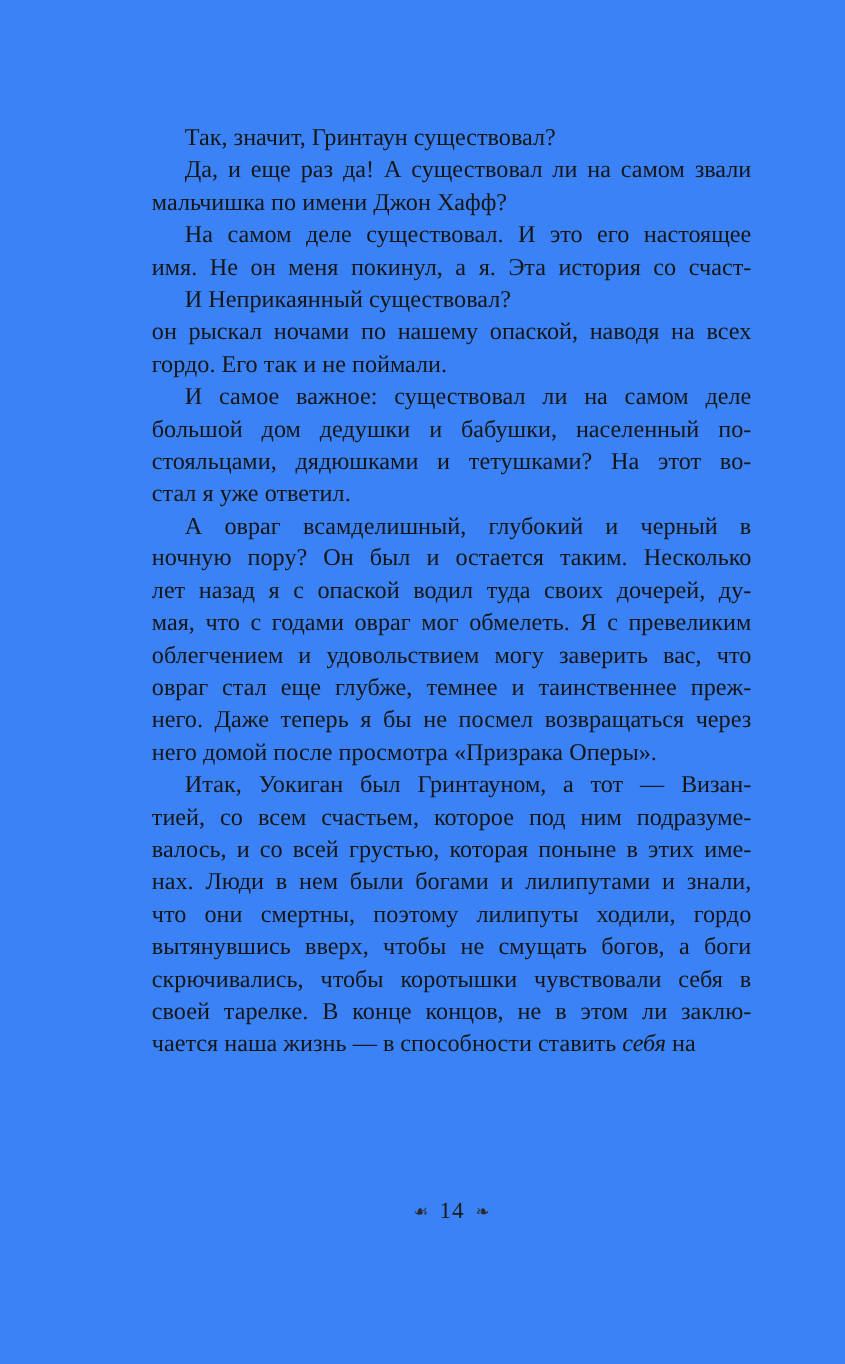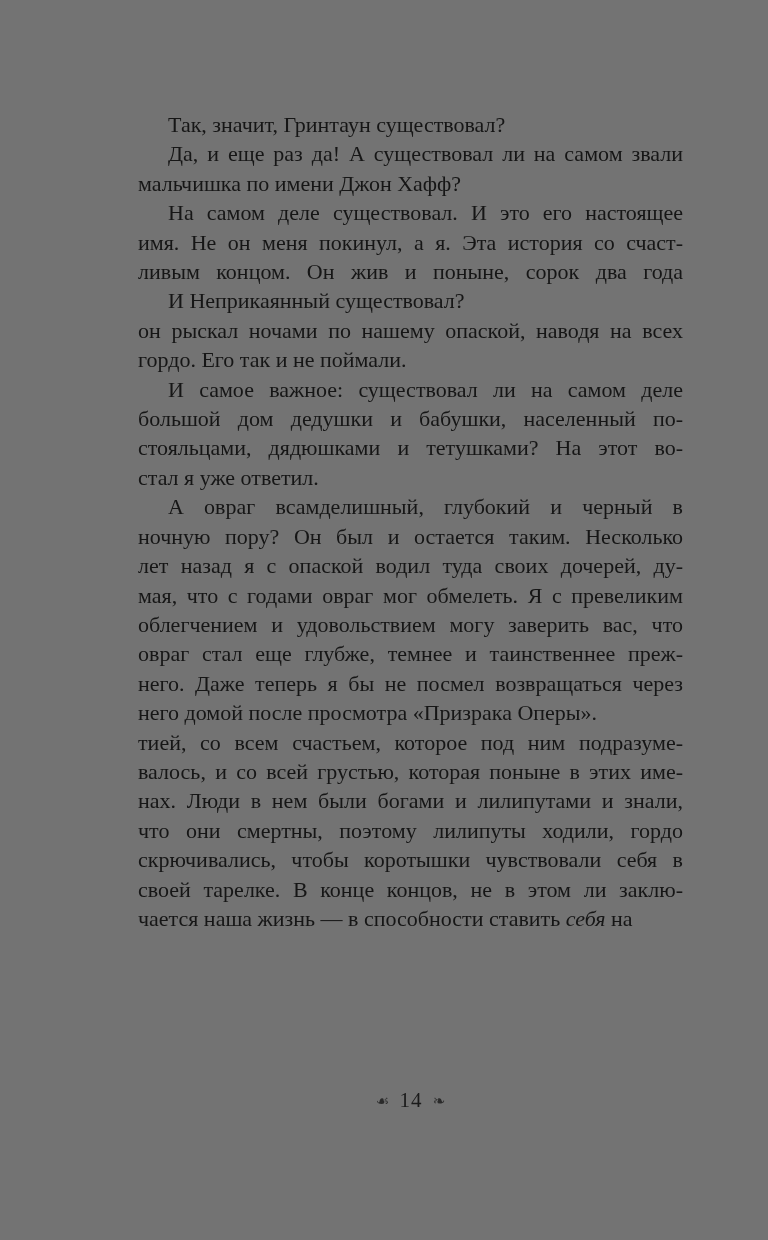--- a/index.html
+++ b/index.html
@@ -7,21 +7,21 @@
     padding: 0;
     background: #ffffff;
     width: 768px;
     height: 1240px;
     overflow: hidden;
   }
   .page {
     position: relative;
     width: 768px;
     height: 1240px;
-    background: #737373;
+    background: #3b82f6;
     font-family: "Liberation Serif", "DejaVu Serif", serif;
     color: #161616;
   }
   .text-block {
     position: absolute;
     left: 138px;
     top: 110px;
     width: 545px;
     font-size: 22px;
     line-height: 29.4px;
@@ -69,40 +69,41 @@
 <body>
 
 <div class="page">
 
   <div class="text-block">
       <div class="line first last">Так, значит, Гринтаун существовал?</div>
       <div class="line first">Да, и еще раз да! А существовал ли на самом звали</div>
       <div class="line last">мальчишка по имени Джон Хафф?</div>
       <div class="line first">На самом деле существовал. И это его настоящее</div>
       <div class="line">имя. Не он меня покинул, а я. Эта история со счаст-</div>
-      <div class="line">ливым концом. Он жив и поныне, сорок два года</div>
       <div class="line first last">И Неприкаянный существовал?</div>
       <div class="line">он рыскал ночами по нашему опаской, наводя на всех</div>
       <div class="line last">гордо. Его так и не поймали.</div>
       <div class="line first">И самое важное: существовал ли на самом деле</div>
       <div class="line">большой дом дедушки и бабушки, населенный по-</div>
       <div class="line">стояльцами, дядюшками и тетушками? На этот во-</div>
       <div class="line last">стал я уже ответил.</div>
       <div class="line first">А овраг всамделишный, глубокий и черный в</div>
       <div class="line">ночную пору? Он был и остается таким. Несколько</div>
       <div class="line">лет назад я с опаской водил туда своих дочерей, ду-</div>
       <div class="line">мая, что с годами овраг мог обмелеть. Я с превеликим</div>
       <div class="line">облегчением и удовольствием могу заверить вас, что</div>
       <div class="line">овраг стал еще глубже, темнее и таинственнее преж-</div>
       <div class="line">него. Даже теперь я бы не посмел возвращаться через</div>
       <div class="line last">него домой после просмотра «Призрака Оперы».</div>
+      <div class="line first">Итак, Уокиган был Гринтауном, а тот — Визан-</div>
       <div class="line">тией, со всем счастьем, которое под ним подразуме-</div>
       <div class="line">валось, и со всей грустью, которая поныне в этих име-</div>
       <div class="line">нах. Люди в нем были богами и лилипутами и знали,</div>
       <div class="line">что они смертны, поэтому лилипуты ходили, гордо</div>
+      <div class="line">вытянувшись вверх, чтобы не смущать богов, а боги</div>
       <div class="line">скрючивались, чтобы коротышки чувствовали себя в</div>
       <div class="line">своей тарелке. В конце концов, не в этом ли заклю-</div>
       <div class="line last">чается наша жизнь — в способности ставить <i>себя</i> на</div>
     </div>
 
   <div class="footer">
     <span class="inner">
       <span class="ornament">☙</span>
       <span class="page-number">14</span>
       <span class="ornament">❧</span>

